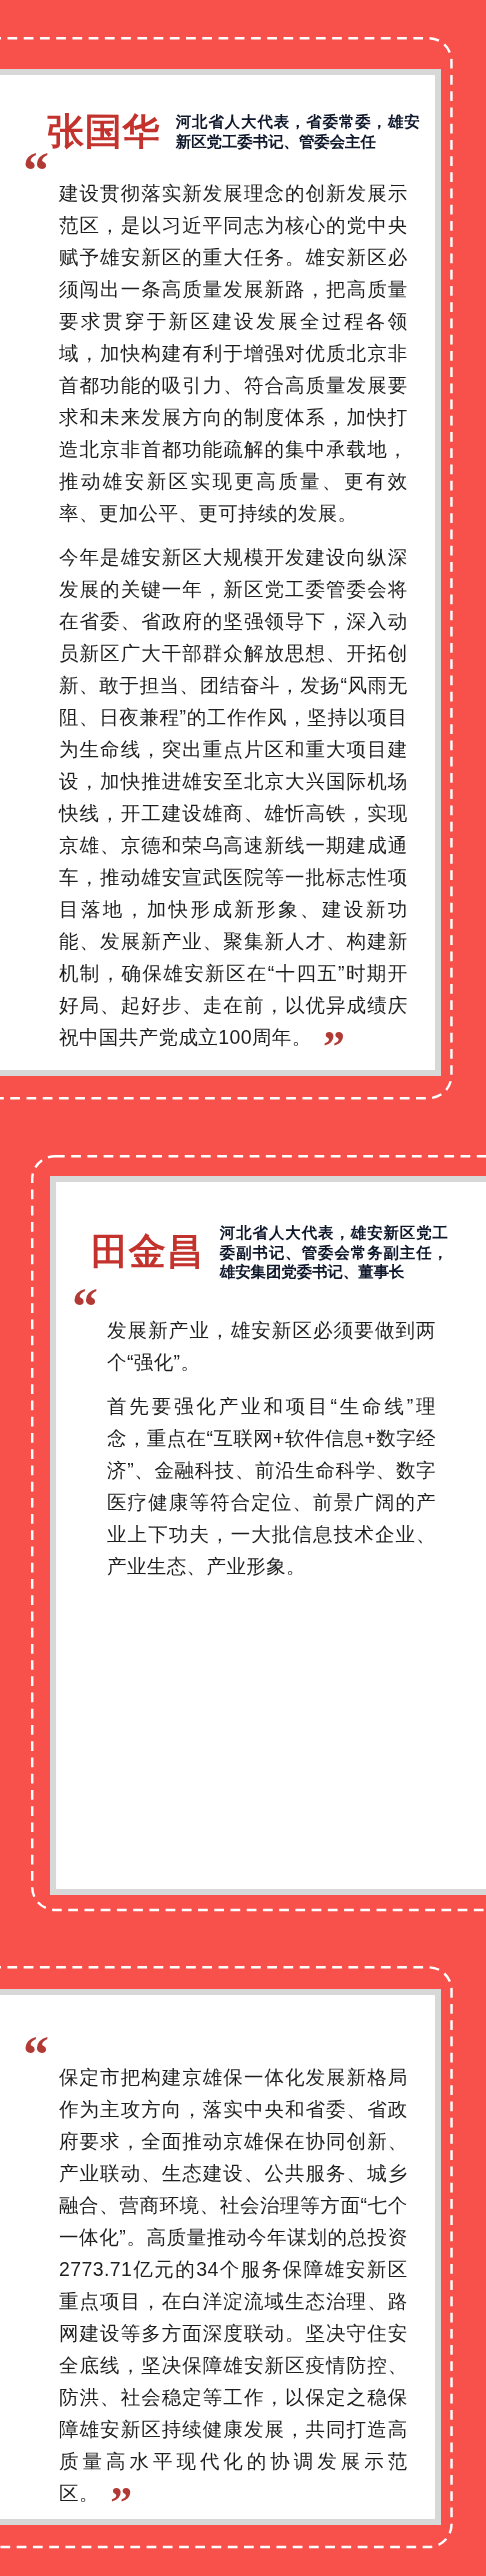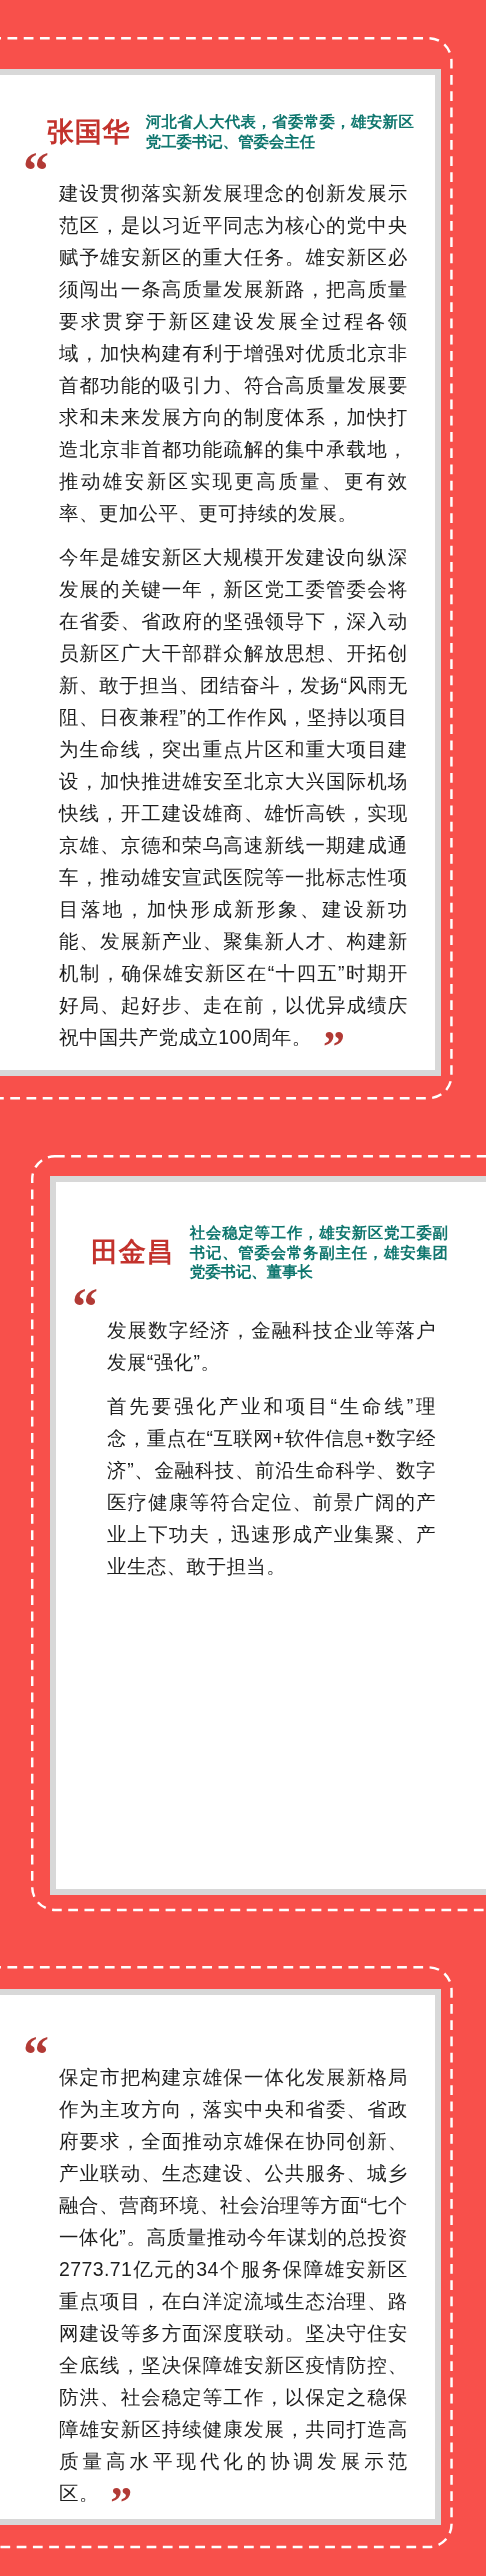--- a/index.html
+++ b/index.html
@@ -27,32 +27,32 @@
            padding: 37px 15.4px 0 71px; }
   #card2 { left: 50px;  top: 1176px; width: 454px; height: 719px; border-right: none;
            padding: 41px 56px 0 35px; }
   #card3 { left: -24px; top: 1989px; width: 465px; height: 536px; border-left: none;
            padding: 24px 15.4px 0 71px; }
   .card-header {
     display: flex;
     align-items: center;
   }
   .person-name {
-    font-size: 27px;
+    font-size: 37px;
     font-weight: bold;
     color: #C3322C;
     letter-spacing: 0.8px;
     line-height: 36px;
     white-space: nowrap;
     flex: none;
   }
   .person-title {
     font-size: 15.4px;
     font-weight: bold;
-    color: #0f766e;
+    color: #0f172a;
     line-height: 19.5px;
     margin-left: 15.4px;
     max-width: 268px;
     text-align: justify;
   }
   .quote-body {
     position: relative;
     margin-top: 26px;
     font-size: 19.5px;
     line-height: 32px;
@@ -106,26 +106,26 @@
   <div class="quote-body">
     <span class="open-quote">“</span>
   <p class="para">建设贯彻落实新发展理念的创新发展示范区，是以习近平同志为核心的党中央赋予雄安新区的重大任务。雄安新区必须闯出一条高质量发展新路，把高质量要求贯穿于新区建设发展全过程各领域，加快构建有利于增强对优质北京非首都功能的吸引力、符合高质量发展要求和未来发展方向的制度体系，加快打造北京非首都功能疏解的集中承载地，推动雄安新区实现更高质量、更有效率、更加公平、更可持续的发展。</p>
       <p class="para">今年是雄安新区大规模开发建设向纵深发展的关键一年，新区党工委管委会将在省委、省政府的坚强领导下，深入动员新区广大干部群众解放思想、开拓创新、敢于担当、团结奋斗，发扬“风雨无阻、日夜兼程”的工作作风，坚持以项目为生命线，突出重点片区和重大项目建设，加快推进雄安至北京大兴国际机场快线，开工建设雄商、雄忻高铁，实现京雄、京德和荣乌高速新线一期建成通车，推动雄安宣武医院等一批标志性项目落地，加快形成新形象、建设新功能、发展新产业、聚集新人才、构建新机制，确保雄安新区在“十四五”时期开好局、起好步、走在前，以优异成绩庆祝中国共产党成立100周年。<span class="close-quote">”</span></p>
     </div>
 </div>
 
 <div id="card2" class="quote-card">
   <div class="card-header">
     <div class="person-name">田金昌</div>
-    <div class="person-title">社会稳定等工作，雄安新区党工委副书记、管委会常务副主任，雄安集团党委书记、董事长</div>
+    <div class="person-title">河北省人大代表，雄安新区党工委副书记、管委会常务副主任，雄安集团党委书记、董事长</div>
   </div>
   <div class="quote-body">
     <span class="open-quote">“</span>
-  <p class="para">发展数字经济，金融科技企业等落户发展“强化”。</p>
-      <p class="para">首先要强化产业和项目“生命线”理念，重点在“互联网+软件信息+数字经济”、金融科技、前沿生命科学、数字医疗健康等符合定位、前景广阔的产业上下功夫，迅速形成产业集聚、产业生态、敢于担当。</p>
+  <p class="para">发展新产业，雄安新区必须要做到两个“强化”。</p>
+      <p class="para">首先要强化产业和项目“生命线”理念，重点在“互联网+软件信息+数字经济”、金融科技、前沿生命科学、数字医疗健康等符合定位、前景广阔的产业上下功夫，一大批信息技术企业、产业生态、产业形象。</p>
     </div>
 </div>
 
 <div id="card3" class="quote-card">
   <div class="quote-body">
     <span class="open-quote">“</span>
   <p class="para">保定市把构建京雄保一体化发展新格局作为主攻方向，落实中央和省委、省政府要求，全面推动京雄保在协同创新、产业联动、生态建设、公共服务、城乡融合、营商环境、社会治理等方面“七个一体化”。高质量推动今年谋划的总投资2773.71亿元的34个服务保障雄安新区重点项目，在白洋淀流域生态治理、路网建设等多方面深度联动。坚决守住安全底线，坚决保障雄安新区疫情防控、防洪、社会稳定等工作，以保定之稳保障雄安新区持续健康发展，共同打造高质量高水平现代化的协调发展示范区。<span class="close-quote">”</span></p>
     </div>
 </div>
 

